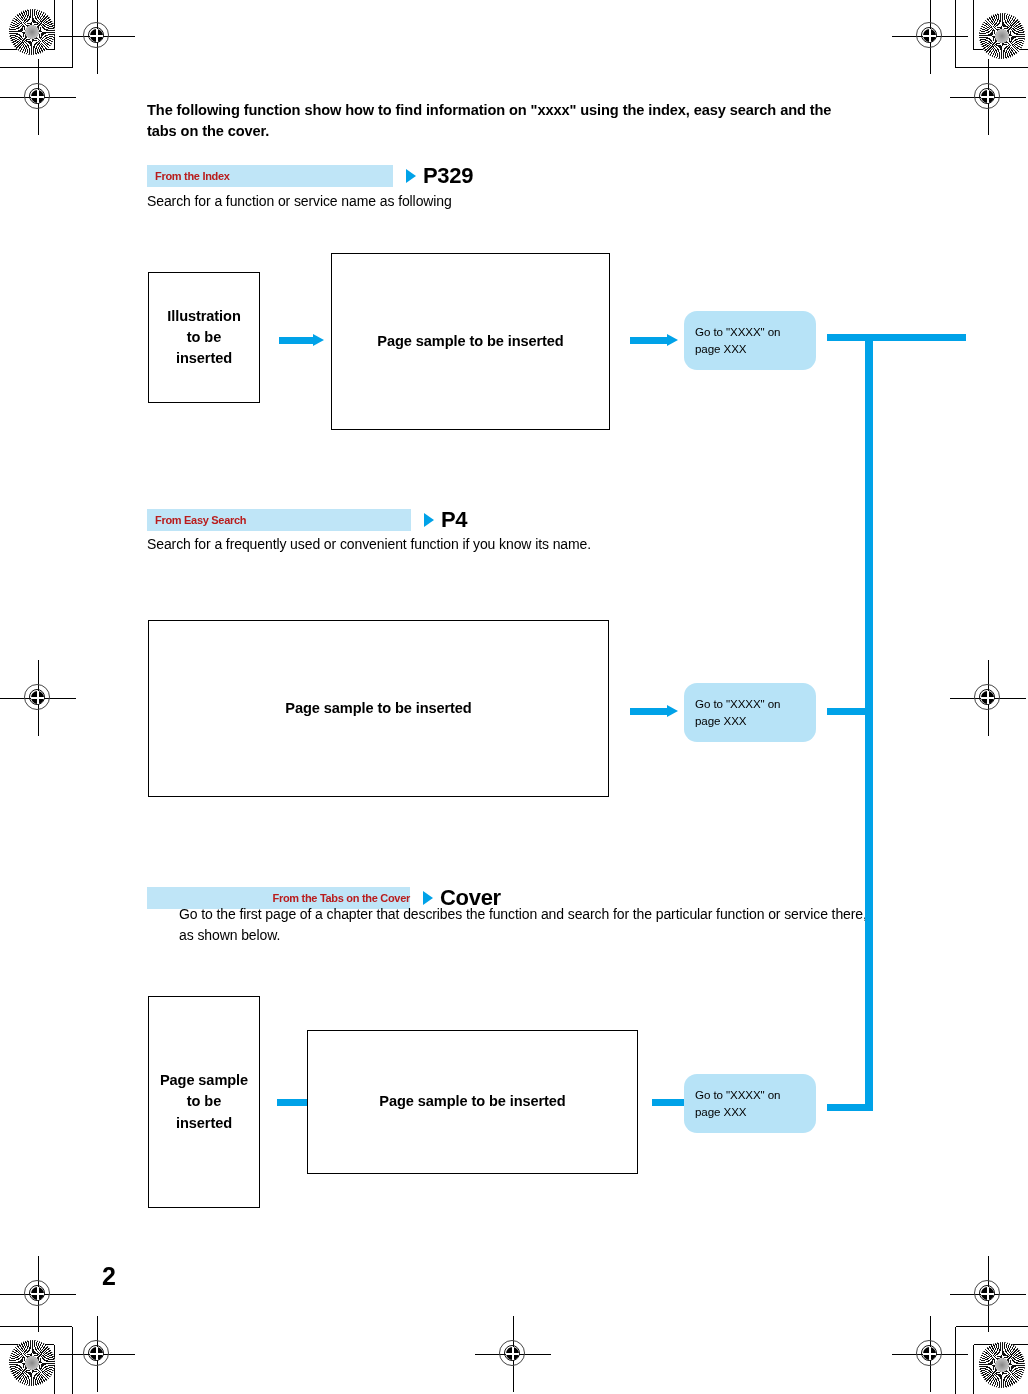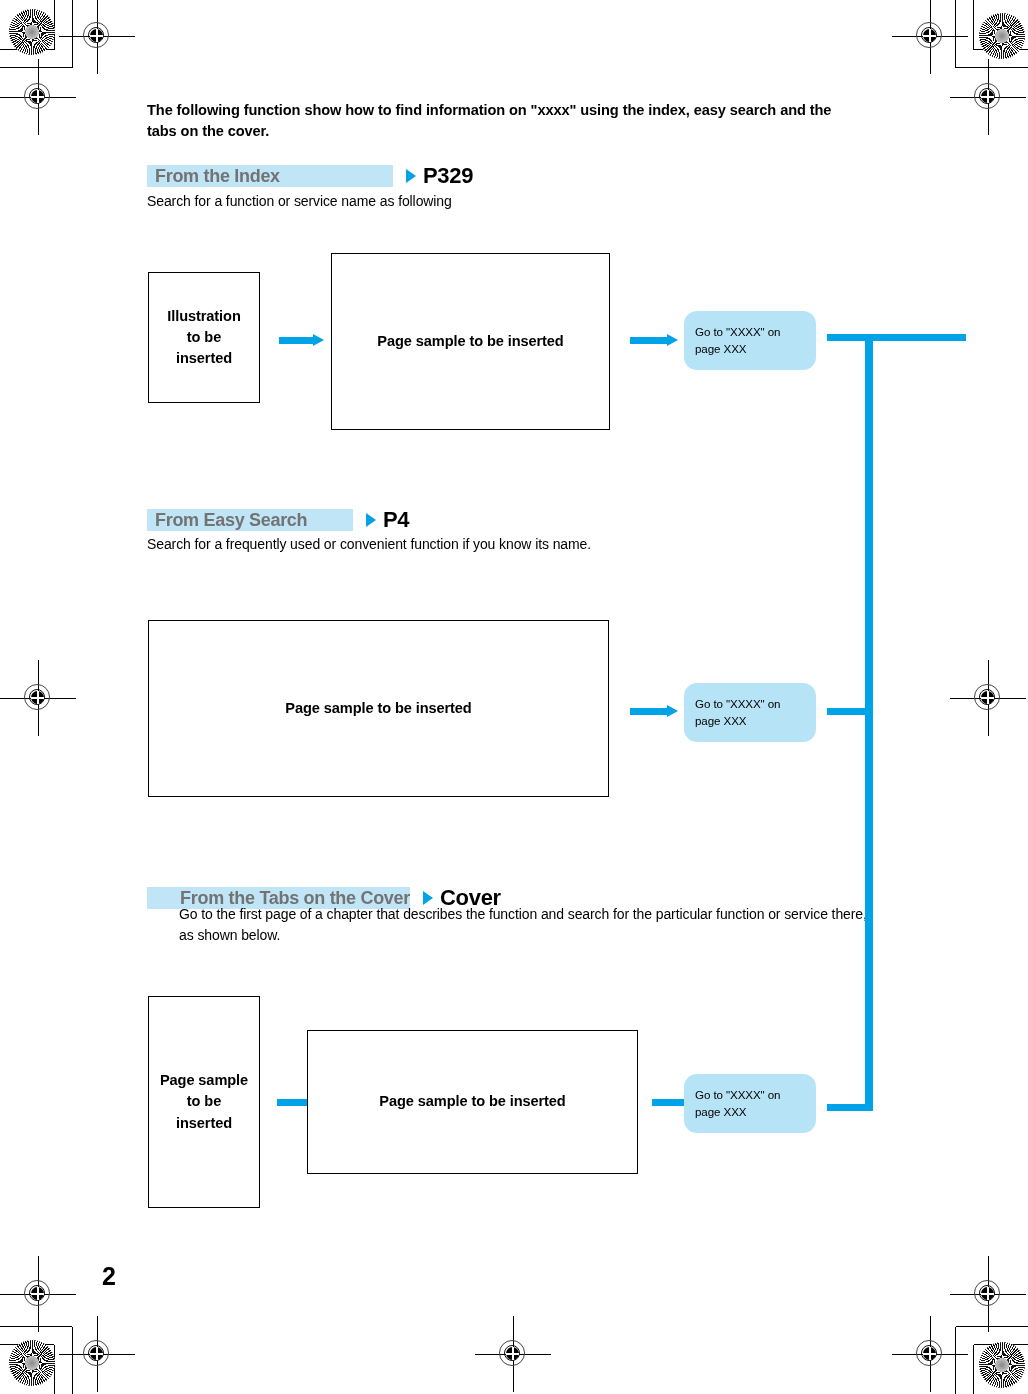--- a/index.html
+++ b/index.html
@@ -31,21 +31,21 @@
 
   .cropline{position:absolute;background:#000;}
 
   
   .intro{
     position:absolute;left:147px;top:100px;width:700px;
     font-size:14.6px;font-weight:bold;color:#000;line-height:1.45;letter-spacing:-0.1px;
   }
   .sec-head{position:absolute;height:22px;display:flex;align-items:center;}
   .sec-band{
-    background:#bfe5f7;color:#737373;font-weight:bold;font-size:18px;
+    background:#bfe5f7;color:#b91c1c;font-weight:bold;font-size:11px;
     height:22px;line-height:22px;padding-left:8px;box-sizing:border-box;
     letter-spacing:-0.3px;
   }
   .sec-tri{
     width:0;height:0;border-left:10px solid #00a2e8;
     border-top:7px solid transparent;border-bottom:7px solid transparent;
     margin-left:13px;
   }
   .sec-page{font-weight:bold;font-size:22px;color:#000;margin-left:7px;letter-spacing:-0.3px;}
   .sec-sub{
@@ -227,21 +227,21 @@
   <div class="fbox" style="left:331px;top:253px;width:279px;height:177px;">Page sample to be inserted</div>
 
   <div class="arrow" style="left:630px;top:334px;width:48px;">
     <div class="shaft" style="width:37px;"></div>
     <div class="head" style="left:37px;"></div>
   </div>
 
   <div class="badge" style="left:684px;top:311px;width:132px;height:59px;">Go to "XXXX" on page XXX</div>
 
   <div class="sec-head" style="left:147px;top:509px;">
-    <div class="sec-band" style="width:206px;">From Easy Search</div>
+    <div class="sec-band" style="width:264px;">From Easy Search</div>
     <div class="sec-tri"></div>
     <div class="sec-page">P4</div>
   </div>
   <div class="sec-sub" style="left:147px;top:534px;">Search for a frequently used or convenient function if you know its name.</div>
 
   <div class="fbox" style="left:148px;top:620px;width:461px;height:177px;">Page sample to be inserted</div>
 
   <div class="arrow" style="left:630px;top:705px;width:48px;">
     <div class="shaft" style="width:37px;"></div>
     <div class="head" style="left:37px;"></div>

